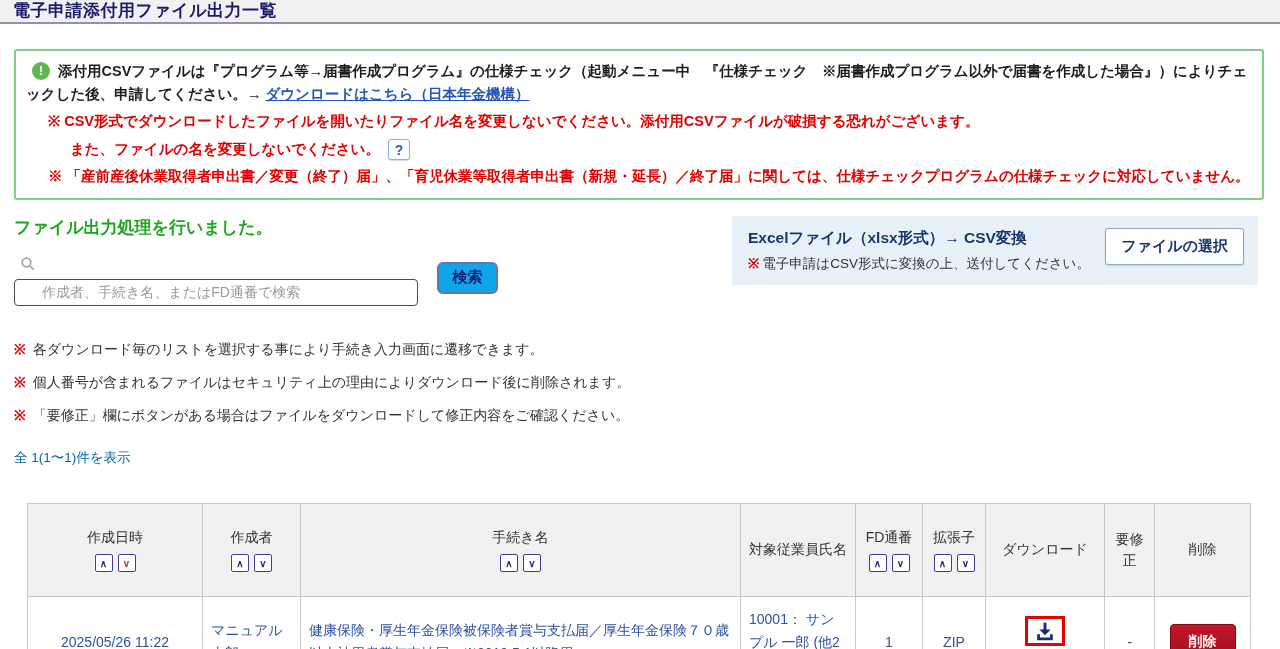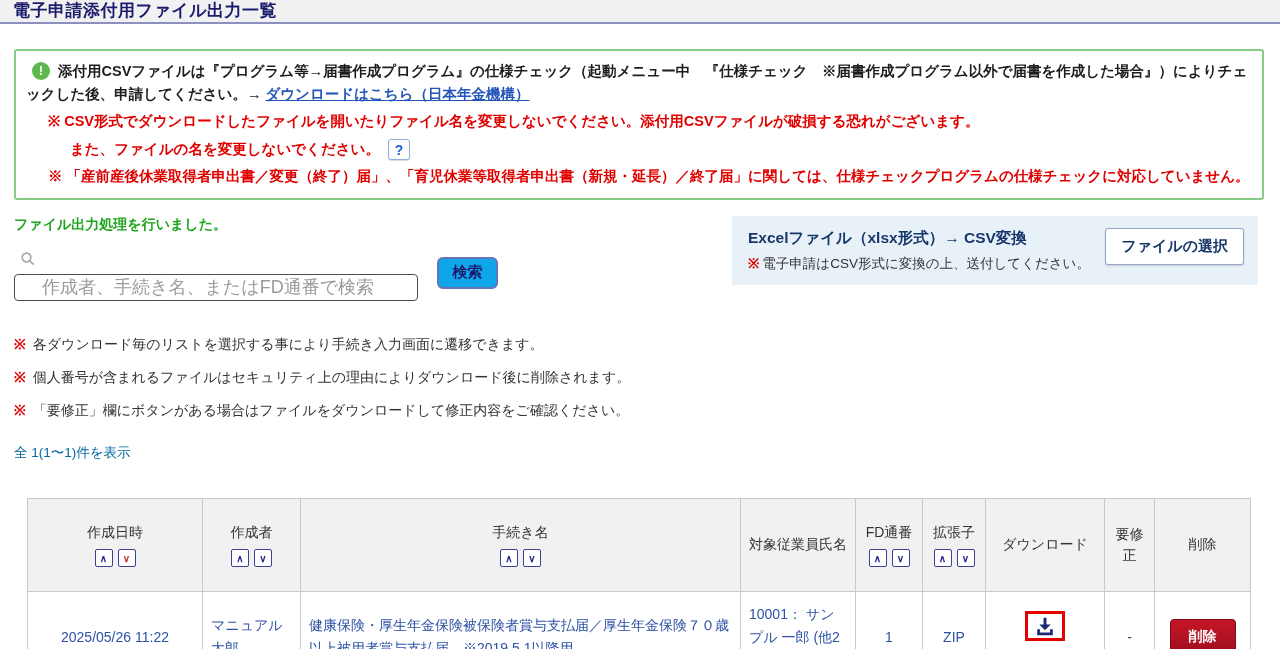--- a/index.html
+++ b/index.html
@@ -19,25 +19,25 @@
   .red-line { color:#e00000; font-weight:bold; margin-top:4px; }
   .indent1 { padding-left:22px; }
   .indent2 { padding-left:44px; }
   .help-btn { display:inline-flex; width:22px; height:21px; margin-left:8px;
     border:1px solid #8cb0da; border-radius:3px; background:#fdfdfd; color:#1f5bd8;
     font-weight:bold; font-size:14px; align-items:center; justify-content:center;
     vertical-align:middle; cursor:pointer; box-shadow:0 1px 1px rgba(0,0,0,.15); }
 
   .mid-row { display:flex; justify-content:space-between; align-items:flex-start;
     margin:16px 22px 0 14px; }
-  .status { font-size:14px; font-weight:bold; color:#1ea51e; }
+  .status { font-size:17px; font-weight:bold; color:#1ea51e; }
   .search-row { display:flex; align-items:center; margin-top:11px; }
   .search-box { position:relative; width:404px; }
   .search-box input { width:404px; height:27px; border:1.5px solid #4d4d4d; border-radius:4px;
-    padding:0 8px 0 27px; font-size:18px; color:#333; font-family:"Liberation Sans",sans-serif;margin-top:29px; }
+    padding:0 8px 0 27px; font-size:14px; color:#333; font-family:"Liberation Sans",sans-serif;margin-top:29px; }
   .search-box input::placeholder { color:#9a9a9a; }
   .search-box svg { position:absolute; left:6px; top:6px; }
   .search-btn { margin-left:19px; width:61px; height:32px; background:#0ea5e9;
     border:2px solid #6674b8; border-radius:6px; color:#1b1b6e; font-weight:bold;
     font-size:15px; cursor:pointer; font-family:"Liberation Sans",sans-serif; }
 
   .excel-box { width:526px; background:#e8f0f8; padding:12px 14px 12px 16px;
     display:flex; align-items:flex-start; justify-content:space-between; }
   .excel-title { font-size:15.5px; font-weight:bold; color:#17376b; }
   .excel-note { font-size:13.5px; color:#333; margin-top:5px; }

